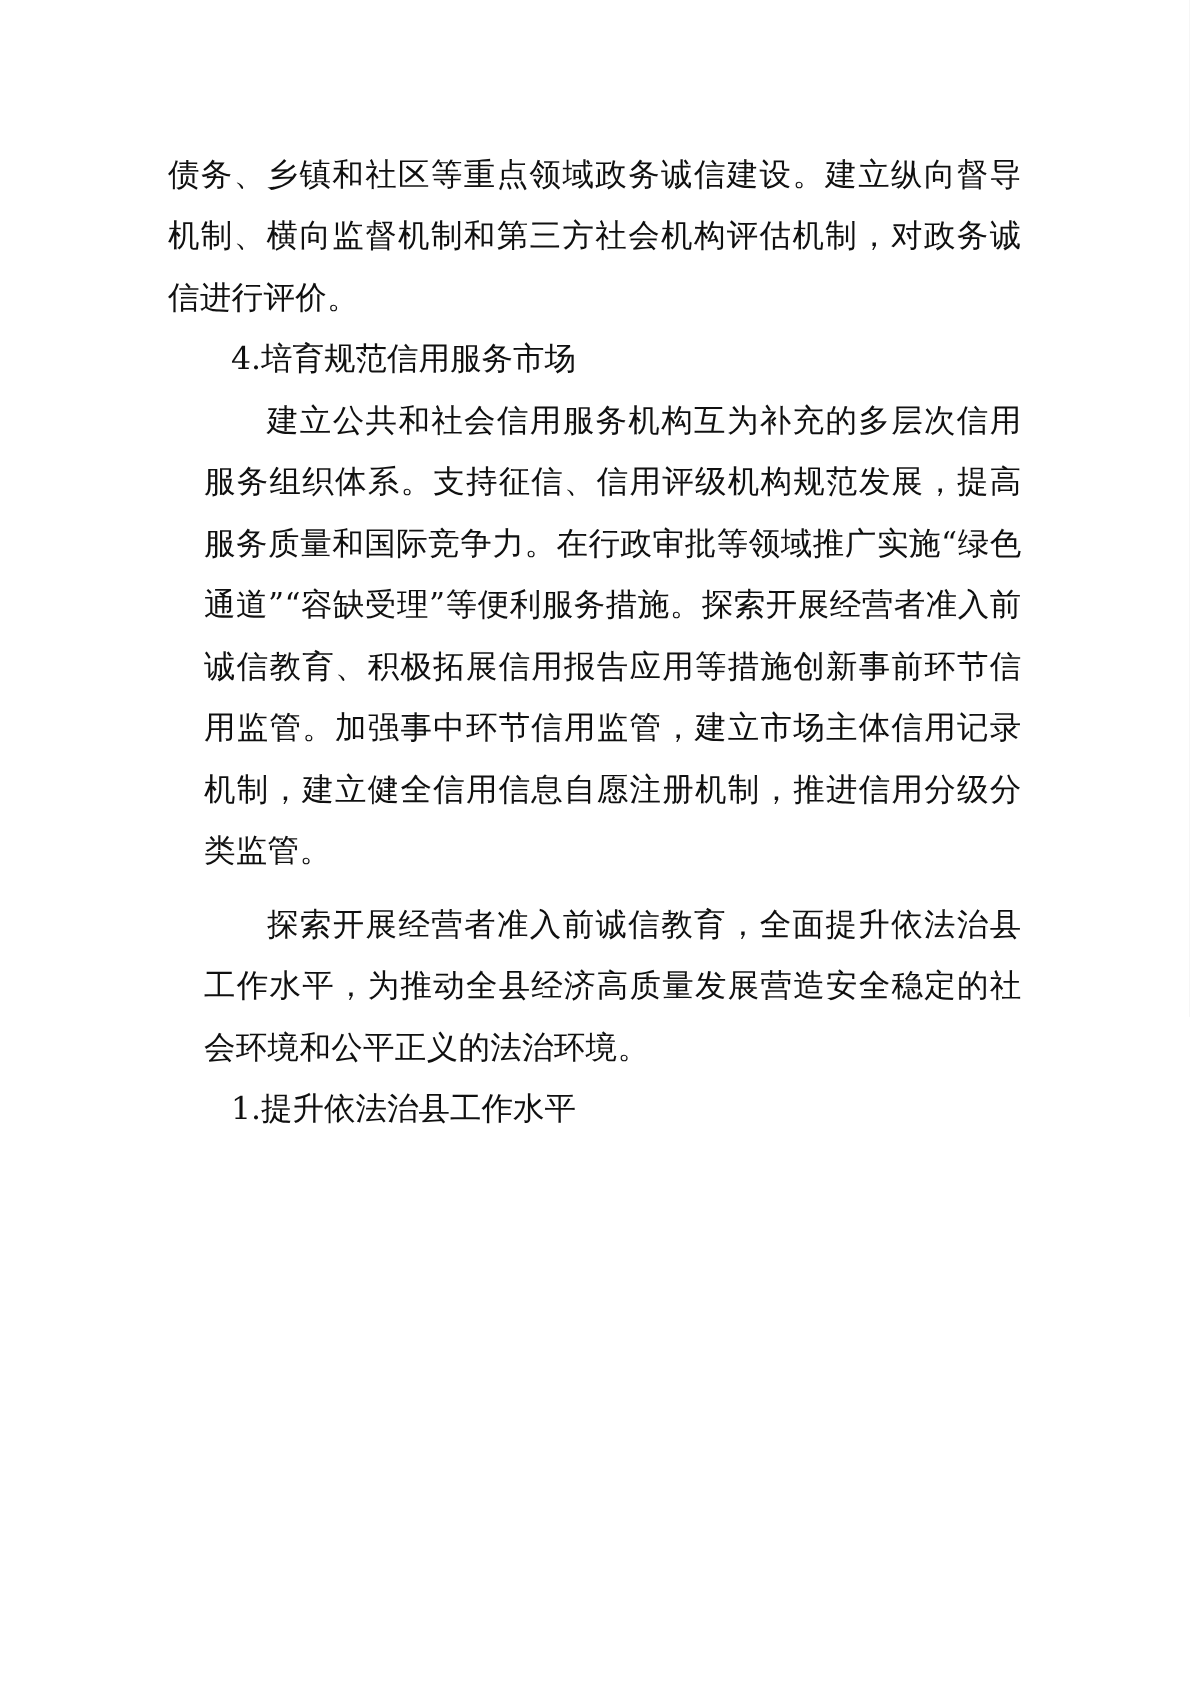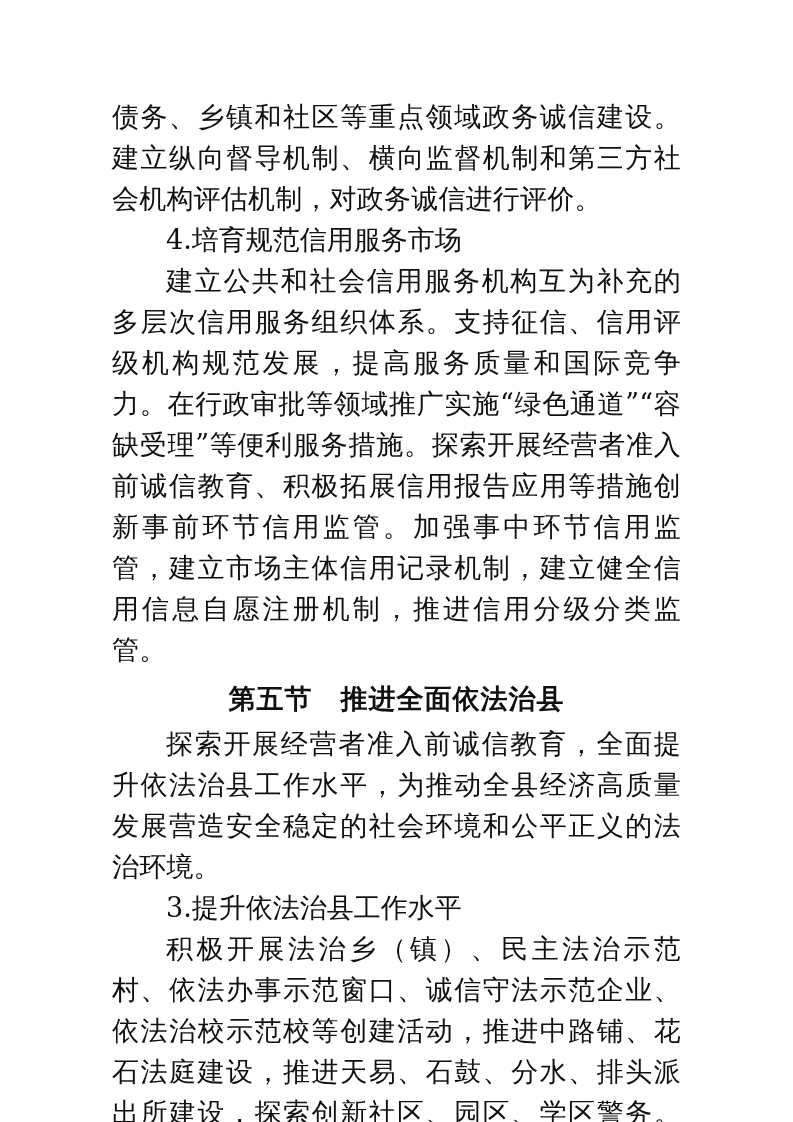--- a/index.html
+++ b/index.html
@@ -16,29 +16,30 @@
     overflow: hidden;
     box-sizing: border-box;
     padding: 96px 112px 60px 112px;
     font-family: "DejaVu Serif", "Liberation Serif", serif;
   }
   .doc-body {
     width: 100%;
   }
   p {
     margin: 0;
-    font-size: 27px;
+    font-size: 21px;
     line-height: 41px;
     color: #101010;
     text-align: justify;
     text-justify: inter-ideograph;
     letter-spacing: 0.2px;
   }
   p.indent {
     text-indent: 2em;
+    margin-left: 24px;
   }
   p.heading-bold {
     font-weight: normal;
     text-indent: 2em;
     letter-spacing: 0px;
   }
   p.section-title {
     font-weight: bold;
     text-align: center;
     letter-spacing: 1px;
@@ -53,24 +54,22 @@
   <div class="doc-body">
 
     <p class="para">债务、乡镇和社区等重点领域政务诚信建设。建立纵向督导机制、横向监督机制和第三方社会机构评估机制，对政务诚信进行评价。</p>
 
     <p class="heading-bold">4.培育规范信用服务市场</p>
 
     <p class="indent">建立公共和社会信用服务机构互为补充的多层次信用服务组织体系。支持征信、信用评级机构规范发展，提高服务质量和国际竞争力。在行政审批等领域推广实施“绿色通道”“容缺受理”等便利服务措施。探索开展经营者准入前诚信教育、积极拓展信用报告应用等措施创新事前环节信用监管。加强事中环节信用监管，建立市场主体信用记录机制，建立健全信用信息自愿注册机制，推进信用分级分类监管。</p>
 
     <div class="spacer-sm"></div>
 
-    <p class="section-title">第五节　推进全面依法治县</p>
 
     <div class="spacer-sm"></div>
 
     <p class="indent">探索开展经营者准入前诚信教育，全面提升依法治县工作水平，为推动全县经济高质量发展营造安全稳定的社会环境和公平正义的法治环境。</p>
 
-    <p class="heading-bold">3.提升依法治县工作水平</p>
+    <p class="heading-bold">1.提升依法治县工作水平</p>
 
-    <p class="indent">积极开展法治乡（镇）、民主法治示范村、依法办事示范窗口、诚信守法示范企业、依法治校示范校等创建活动，推进中路铺、花石法庭建设，推进天易、石鼓、分水、排头派出所建设，探索创新社区、园区、学区警务。着力优化公共法律服务，发挥县、乡、村三级公共法律服务平台作用，落实一村一法律顾问制度，推动线上、线下法律服务对接互通、有机融合。扎实推进诉源治理工作，深入推</p>
 
   </div>
 </div>
 
 </body></html>

